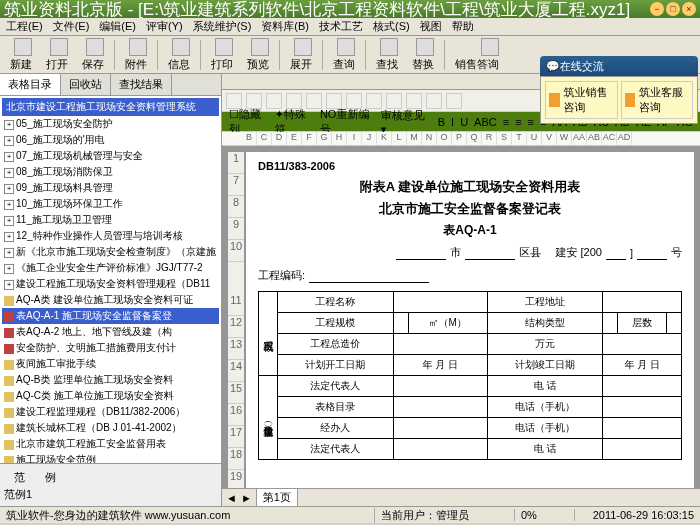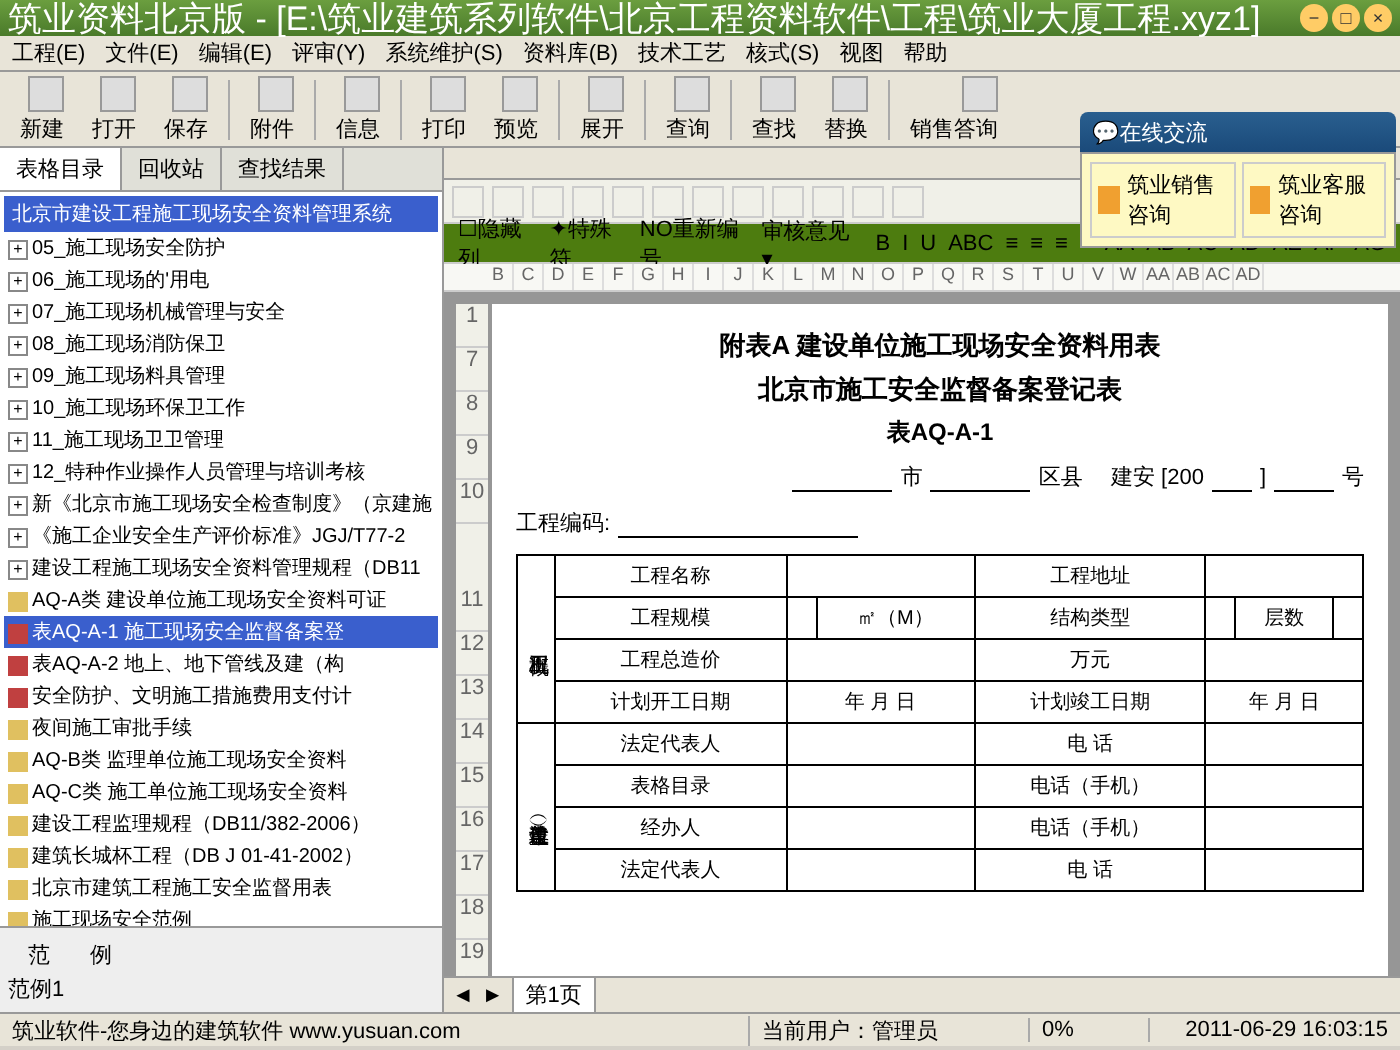--- a/index.html
+++ b/index.html
@@ -268,20 +268,21 @@
           <div style="height: 22px; border-bottom: 1px solid rgb(204, 204, 204);">13</div>
           <div style="height: 22px; border-bottom: 1px solid rgb(204, 204, 204);">14</div>
           <div style="height: 22px; border-bottom: 1px solid rgb(204, 204, 204);">15</div>
           <div style="height: 22px; border-bottom: 1px solid rgb(204, 204, 204);">16</div>
           <div style="height: 22px; border-bottom: 1px solid rgb(204, 204, 204);">17</div>
           <div style="height: 22px; border-bottom: 1px solid rgb(204, 204, 204);">18</div>
           <div style="height: 22px; border-bottom: 1px solid rgb(204, 204, 204);">19</div>
           <div style="height: 22px; border-bottom: 1px solid rgb(204, 204, 204);">20</div>
         </div>
       <div class="page" style="margin-left:18px">
+        <div class="docid">DB11/383-2006</div>
         <div class="doctitle">附表A 建设单位施工现场安全资料用表</div>
         <div class="doctitle">北京市施工安全监督备案登记表</div>
         <div class="docsub">表AQ-A-1</div>
         <div class="docrow" style="justify-content:flex-end">
           <span class="blank" style="min-width:50px"></span><span>市</span>
           <span class="blank" style="min-width:50px"></span><span>区县</span>
           &nbsp;&nbsp;<span>建安 [200</span><span class="blank" style="min-width:20px"></span><span>]</span>
           <span class="blank" style="min-width:30px"></span><span>号</span>
         </div>
         <div class="docrow">

